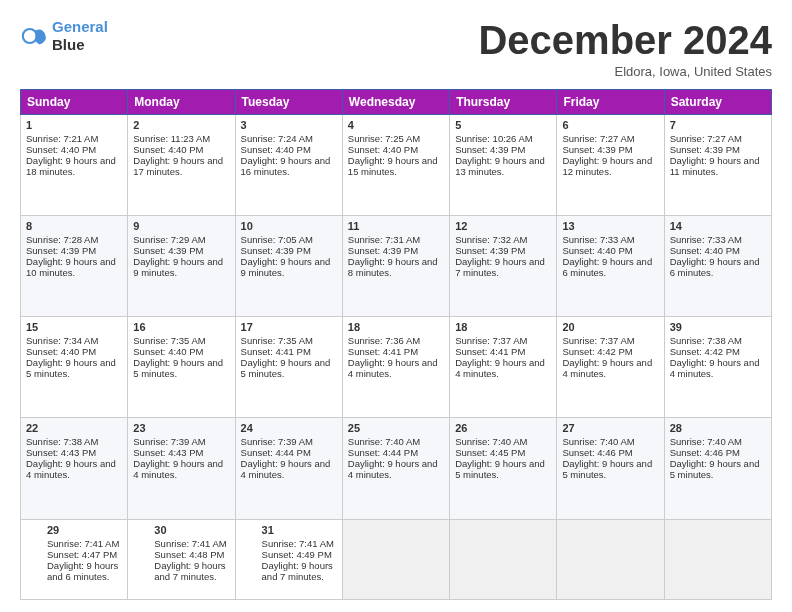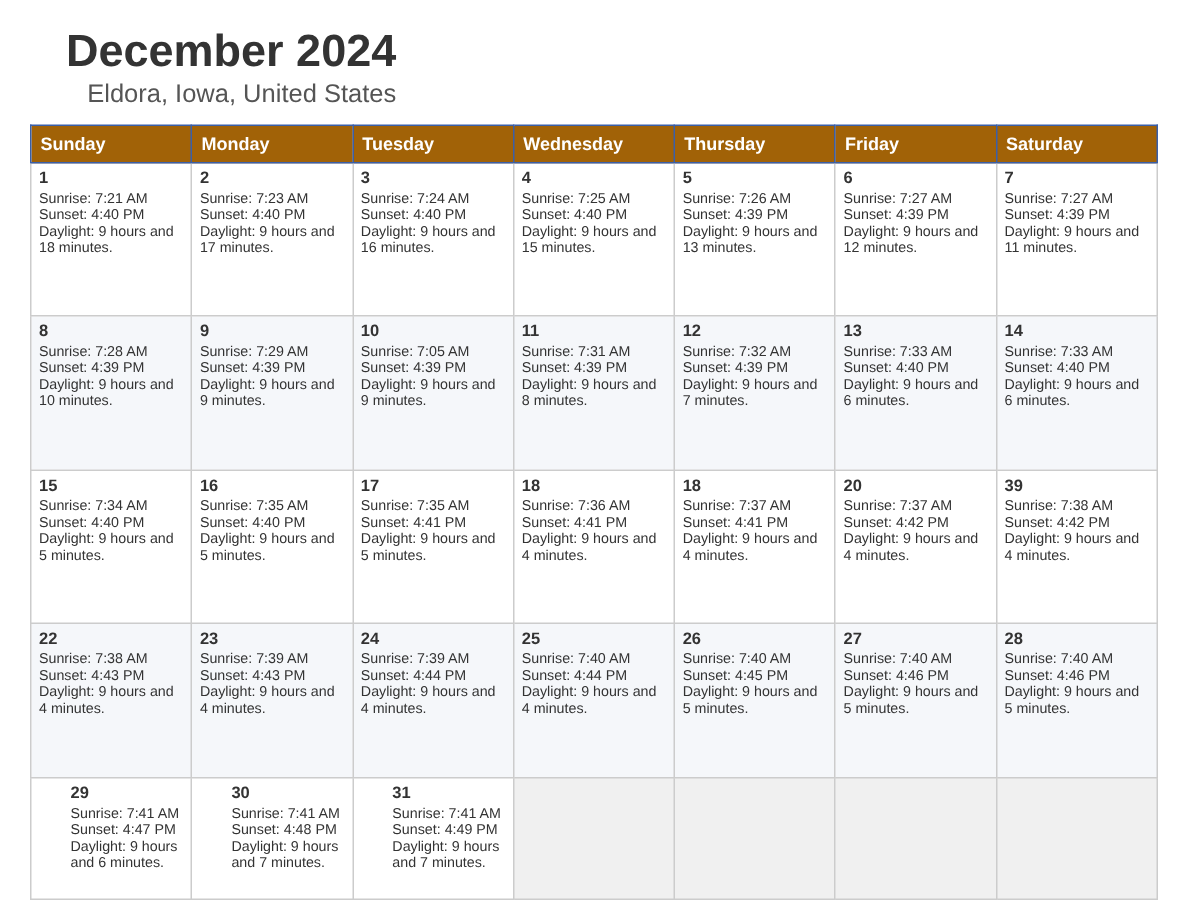--- a/index.html
+++ b/index.html
@@ -38,40 +38,40 @@
       color: #4a90d9;
     }
     .logo-icon {
       width: 28px;
       height: 28px;
     }
     .title-block {
       text-align: right;
     }
     .month-title {
-      font-size: 30px;
+      font-size: 40px;
       font-weight: bold;
       color: #333;
       line-height: 1.1;
       margin-left: 24px;
     }
     .location {
-      font-size: 17px;
+      font-size: 13px;
       color: #555;
       margin-top: 2px;
     }
     .calendar {
       flex: 1;
       border: 1px solid #ccc;
       border-collapse: collapse;
       width: 100%;
       table-layout: fixed;
     }
     .calendar th {
-      background-color: #a16207;
+      background-color: #a21caf;
       color: #fff;
       font-size: 12px;
       font-weight: bold;
       padding: 5px 6px;
       text-align: left;
       border: 1px solid #3a5fa8;
     }
     .calendar td {
       border: 1px solid #ccc;
       vertical-align: top;
@@ -96,20 +96,30 @@
     .last-row td {
       height: 70px;
       padding-left: 26px;
     }
   </style>
 </head>
 <body>
 
 <div class="page">
   <div class="header">
+    <div class="logo">
+      <svg class="logo-icon" viewBox="0 0 40 40" xmlns="http://www.w3.org/2000/svg">
+        <circle cx="14" cy="20" r="10" fill="none" stroke="#4a90d9" stroke-width="3"></circle>
+        <path d="M22 12 Q32 8 36 18 Q40 28 28 32 L22 28" fill="#4a90d9"></path>
+      </svg>
+      <div class="logo-text">
+        <div><span>General</span></div>
+        <div>Blue</div>
+      </div>
+    </div>
     <div class="title-block">
       <div class="month-title">December 2024</div>
       <div class="location">Eldora, Iowa, United States</div>
     </div>
   </div>
 
   <table class="calendar">
     <thead>
       <tr>
       <th>Sunday</th>
@@ -117,24 +127,24 @@
           <th>Tuesday</th>
           <th>Wednesday</th>
           <th>Thursday</th>
           <th>Friday</th>
           <th>Saturday</th>
         </tr>
     </thead>
     <tbody id="calendar-body">
     <tr>
           <td><span class="day-num">1</span><span>Sunrise: 7:21 AM</span><br><span>Sunset: 4:40 PM</span><br><span>Daylight: 9 hours and 18 minutes.</span></td>
-          <td><span class="day-num">2</span><span>Sunrise: 7:23 AM</span><br><span>Sunset: 4:40 PM</span><br><span>Daylight: 9 hours and 17 minutes.</span></td>
+          <td><span class="day-num">2</span><span>Sunrise: 11:23 AM</span><br><span>Sunset: 4:40 PM</span><br><span>Daylight: 9 hours and 17 minutes.</span></td>
           <td><span class="day-num">3</span><span>Sunrise: 7:24 AM</span><br><span>Sunset: 4:40 PM</span><br><span>Daylight: 9 hours and 16 minutes.</span></td>
           <td><span class="day-num">4</span><span>Sunrise: 7:25 AM</span><br><span>Sunset: 4:40 PM</span><br><span>Daylight: 9 hours and 15 minutes.</span></td>
-          <td><span class="day-num">5</span><span>Sunrise: 7:26 AM</span><br><span>Sunset: 4:39 PM</span><br><span>Daylight: 9 hours and 13 minutes.</span></td>
+          <td><span class="day-num">5</span><span>Sunrise: 10:26 AM</span><br><span>Sunset: 4:39 PM</span><br><span>Daylight: 9 hours and 13 minutes.</span></td>
           <td><span class="day-num">6</span><span>Sunrise: 7:27 AM</span><br><span>Sunset: 4:39 PM</span><br><span>Daylight: 9 hours and 12 minutes.</span></td>
           <td><span class="day-num">7</span><span>Sunrise: 7:27 AM</span><br><span>Sunset: 4:39 PM</span><br><span>Daylight: 9 hours and 11 minutes.</span></td>
         </tr>
         <tr>
           <td><span class="day-num">8</span><span>Sunrise: 7:28 AM</span><br><span>Sunset: 4:39 PM</span><br><span>Daylight: 9 hours and 10 minutes.</span></td>
           <td><span class="day-num">9</span><span>Sunrise: 7:29 AM</span><br><span>Sunset: 4:39 PM</span><br><span>Daylight: 9 hours and 9 minutes.</span></td>
           <td><span class="day-num">10</span><span>Sunrise: 7:05 AM</span><br><span>Sunset: 4:39 PM</span><br><span>Daylight: 9 hours and 9 minutes.</span></td>
           <td><span class="day-num">11</span><span>Sunrise: 7:31 AM</span><br><span>Sunset: 4:39 PM</span><br><span>Daylight: 9 hours and 8 minutes.</span></td>
           <td><span class="day-num">12</span><span>Sunrise: 7:32 AM</span><br><span>Sunset: 4:39 PM</span><br><span>Daylight: 9 hours and 7 minutes.</span></td>
           <td><span class="day-num">13</span><span>Sunrise: 7:33 AM</span><br><span>Sunset: 4:40 PM</span><br><span>Daylight: 9 hours and 6 minutes.</span></td>

